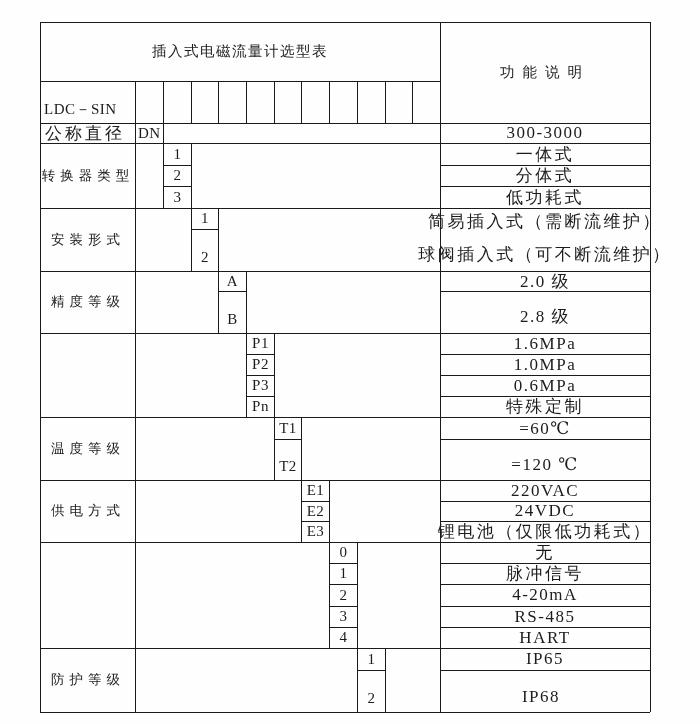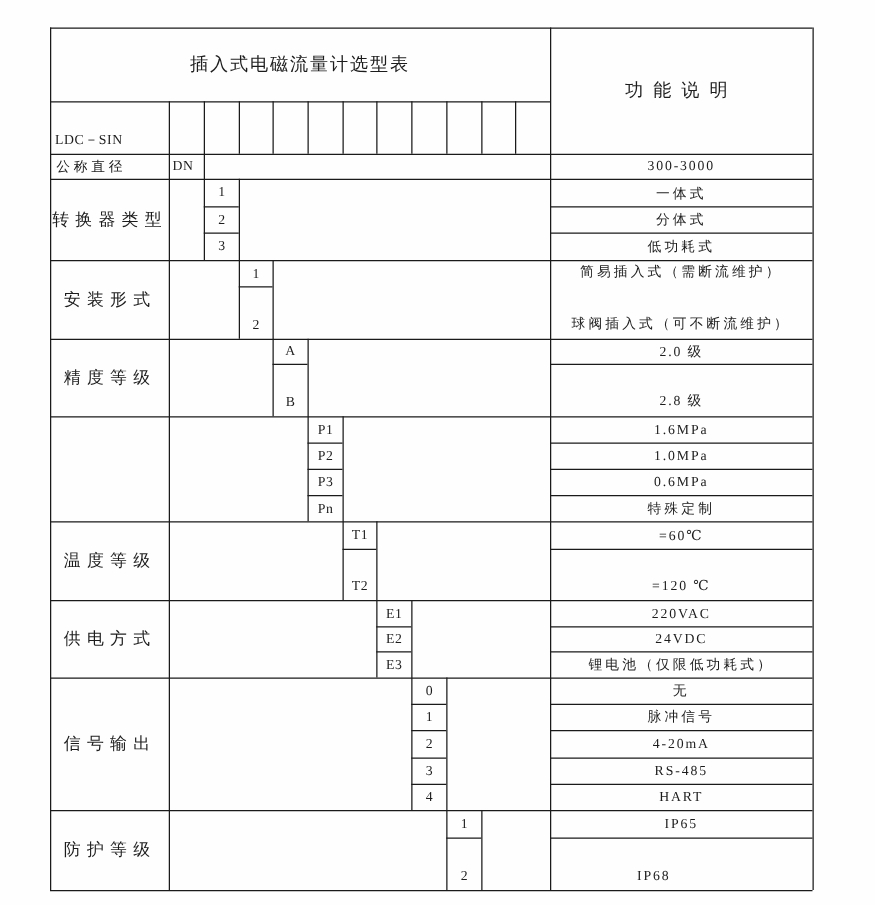--- a/index.html
+++ b/index.html
@@ -2,27 +2,27 @@
 <html><head>
 <meta charset="utf-8">
 <style>
   html,body{margin:0;padding:0;background:#ffffff;}
   .canvas{position:relative;width:700px;height:724px;background:#fefefe;
     font-family:"Liberation Serif","DejaVu Serif",serif;color:#1c1c1c;}
   .vl,.hl{position:absolute;background:#1a1a1a;}
   .vl{width:1px;}
   .hl{height:1px;}
   .c{position:absolute;display:flex;align-items:center;justify-content:center;
-     font-size:11px;white-space:nowrap;overflow:visible;}
+     font-size:17px;white-space:nowrap;overflow:visible;}
   .k{letter-spacing:5px;font-size:13.5px;}            
   .hk{letter-spacing:8px;font-size:14.5px;}           
   .ttl{letter-spacing:1.5px;font-size:14.5px;}        
   .v{letter-spacing:1.5px;}                           
   .vc{letter-spacing:2.5px;}                          
-  .code{font-size:11px;letter-spacing:0.5px;}
+  .code{font-size:15px;letter-spacing:0.5px;}
   .lt{justify-content:flex-start;}
   .bot{align-items:flex-end;padding-bottom:5px;box-sizing:border-box;}
   .split{flex-direction:column;justify-content:space-between;align-items:center;
          padding:2px 0 5px 0;box-sizing:border-box;}
 </style>
 </head>
 <body>
 
 <div class="canvas">
 
@@ -98,21 +98,20 @@
   <div class="c lt" style="left:45px;top:123px;width:90px;height:20px;letter-spacing:3px">公称直径</div>
   <div class="c code lt" style="left:138px;top:123px;width:25px;height:20px">DN</div>
   <div class="c v" style="left:441px;top:123px;width:208px;height:20px">300-3000</div>
 
   <div class="c k" style="left:41px;top:143px;width:94px;height:65px">转换器类型</div>
   <div class="c k" style="left:41px;top:208px;width:94px;height:63px">安装形式</div>
   <div class="c k" style="left:41px;top:271px;width:94px;height:62px">精度等级</div>
   <div class="c k" style="left:41px;top:333px;width:94px;height:84px"></div>
   <div class="c k" style="left:41px;top:417px;width:94px;height:63px">温度等级</div>
   <div class="c k" style="left:41px;top:480px;width:94px;height:62px">供电方式</div>
-  <div class="c k" style="left:41px;top:542px;width:94px;height:106px">信号输出</div>
   <div class="c k" style="left:41px;top:648px;width:94px;height:64px">防护等级</div>
 
   <div class="c code" style="left:164px;top:143px;width:27px;height:22px">1</div>
   <div class="c code" style="left:164px;top:165px;width:27px;height:21px">2</div>
   <div class="c code" style="left:164px;top:186px;width:27px;height:22px">3</div>
   <div class="c vc" style="left:441px;top:143px;width:208px;height:22px">一体式</div>
   <div class="c vc" style="left:441px;top:165px;width:208px;height:21px">分体式</div>
   <div class="c vc" style="left:441px;top:186px;width:208px;height:22px">低功耗式</div>
 
   <div class="c code" style="left:192px;top:208px;width:26px;height:21px">1</div>
@@ -155,15 +154,15 @@
   <div class="c code" style="left:330px;top:627px;width:27px;height:21px">4</div>
   <div class="c vc" style="left:441px;top:542px;width:208px;height:21px">无</div>
   <div class="c vc" style="left:441px;top:563px;width:208px;height:21px">脉冲信号</div>
   <div class="c v" style="left:441px;top:584px;width:208px;height:22px">4-20mA</div>
   <div class="c v" style="left:441px;top:606px;width:208px;height:21px">RS-485</div>
   <div class="c v" style="left:441px;top:627px;width:208px;height:21px">HART</div>
 
   <div class="c code" style="left:358px;top:648px;width:27px;height:22px">1</div>
   <div class="c code bot" style="left:358px;top:670px;width:27px;height:42px">2</div>
   <div class="c v" style="left:441px;top:648px;width:208px;height:22px">IP65</div>
-  <div class="c v bot" style="left:419px;top:670px;width:208px;height:42px">IP68</div>
+  <div class="c v bot" style="left:437px;top:670px;width:208px;height:42px">IP68</div>
 
 </div>
 
 </body></html>

